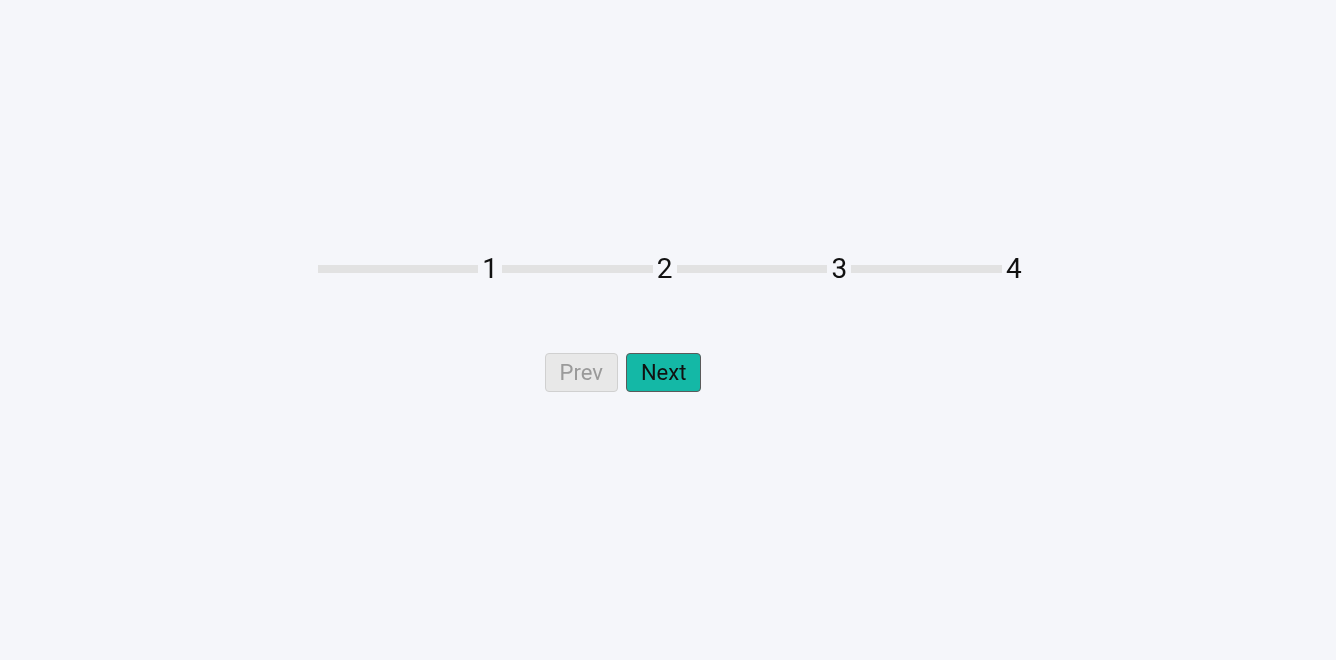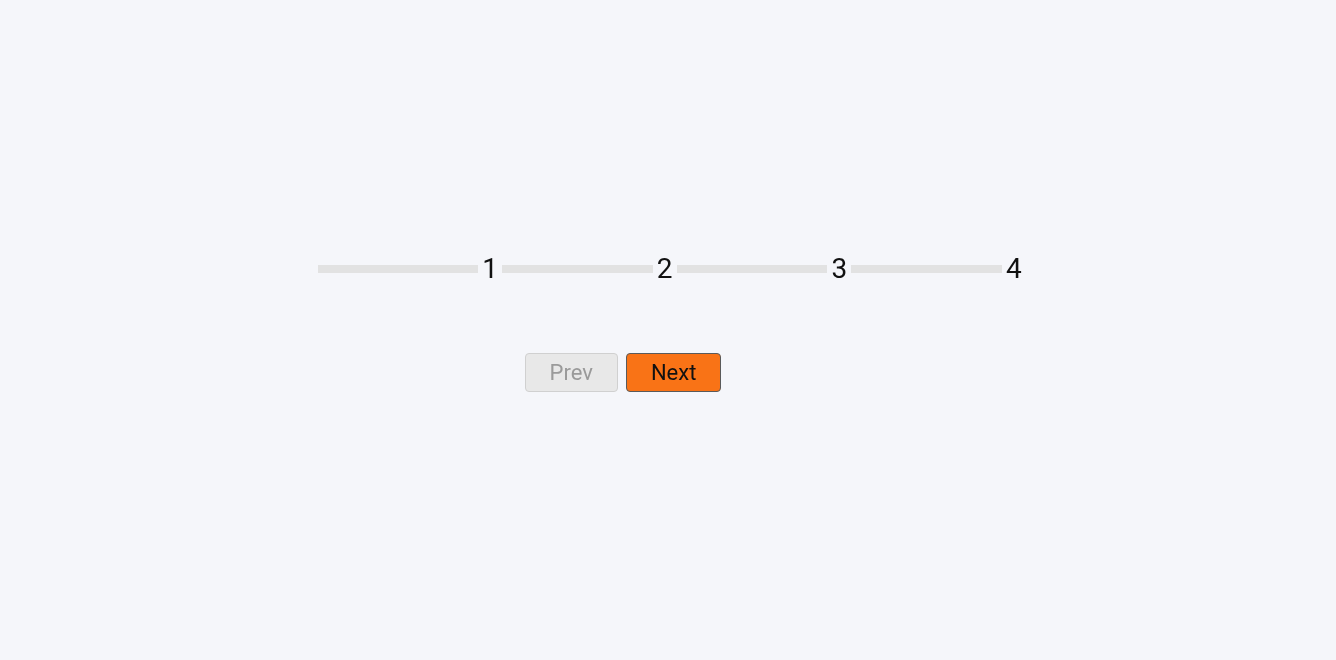--- a/index.html
+++ b/index.html
@@ -54,33 +54,33 @@
       align-items: center;
     }
     .controls {
       display: flex;
       gap: 8px;
       margin-top: -6px;
       margin-left: -90px;
     }
     button {
       font-size: 22px;
-      padding: 6px 24px;
+      padding: 6px 14px;
       border-radius: 4px;
       font-family: inherit;
       cursor: pointer;
     }
     .btn-prev {
       background-color: #e8e8e8;
       border: 1px solid #d0d0d0;
       color: #9a9a9a;
       cursor: not-allowed;
     }
     .btn-next {
-      background-color: #f97316;
+      background-color: #14b8a6;
       border: 1px solid #5a5a5a;
       color: #111;
     }
   </style>
 </head>
 <body>
 
 <div class="progress-container">
   <div class="progress-line"></div>
   <div class="steps-wrapper">

